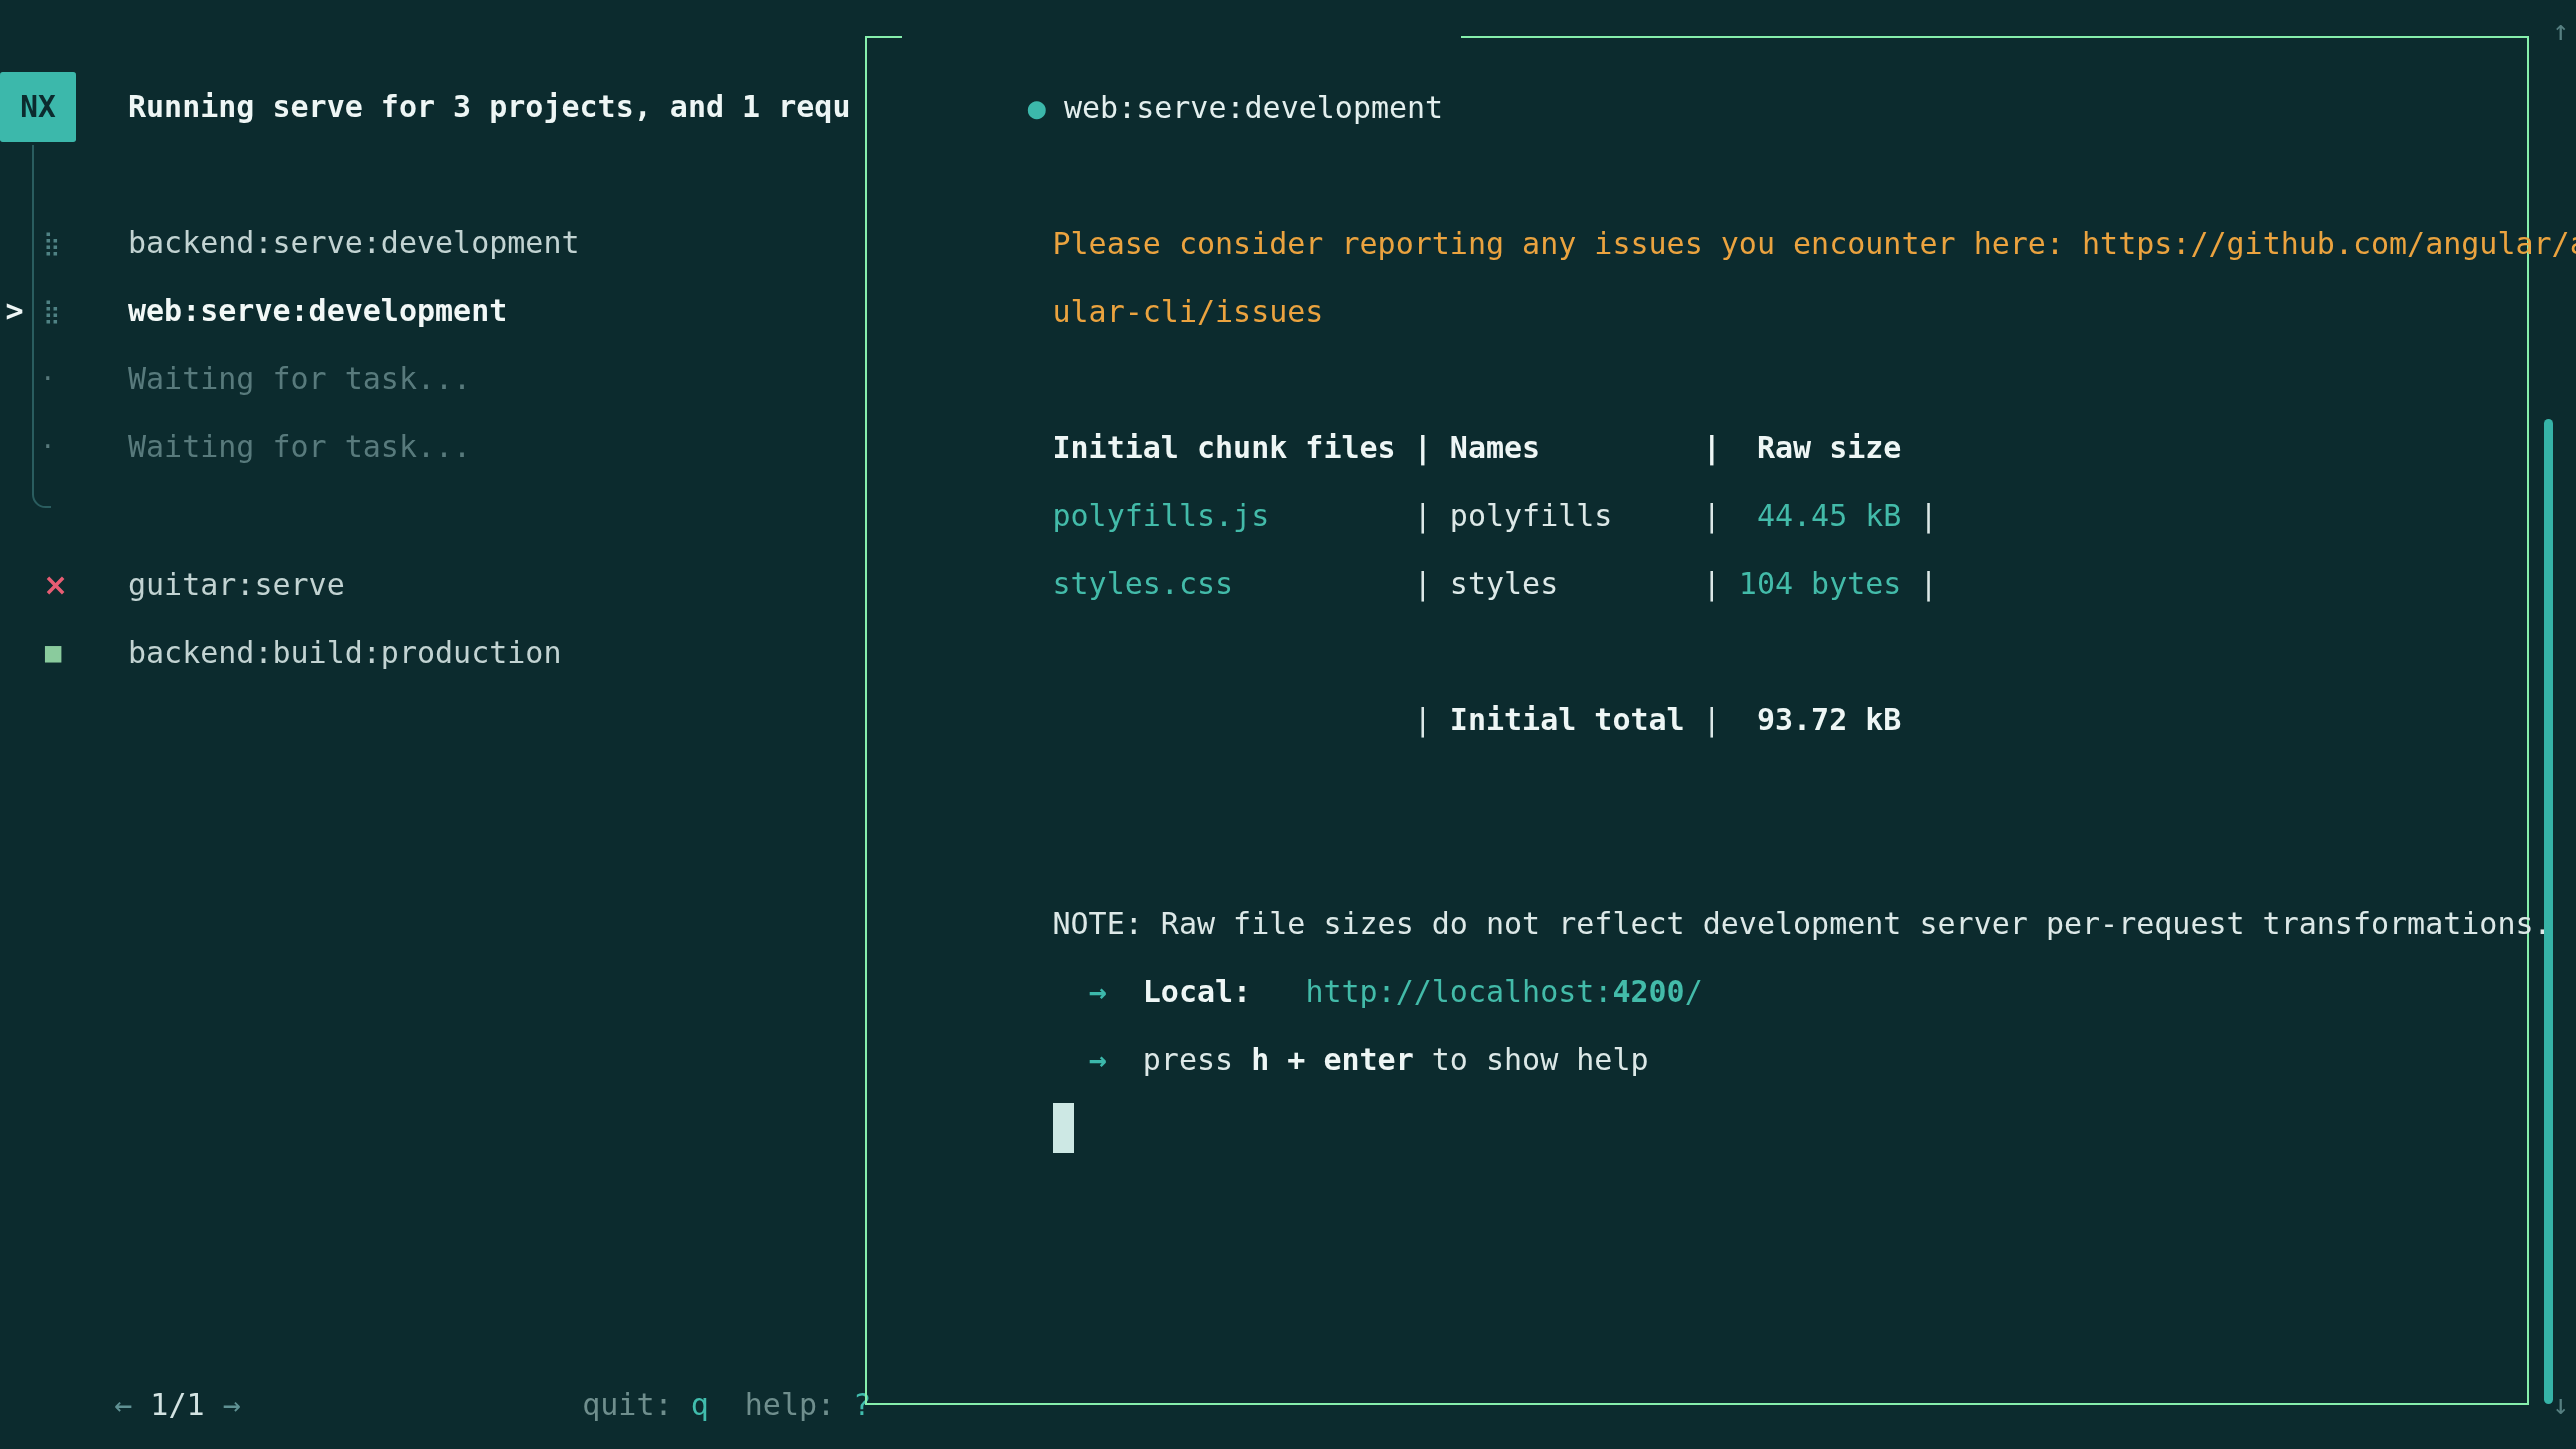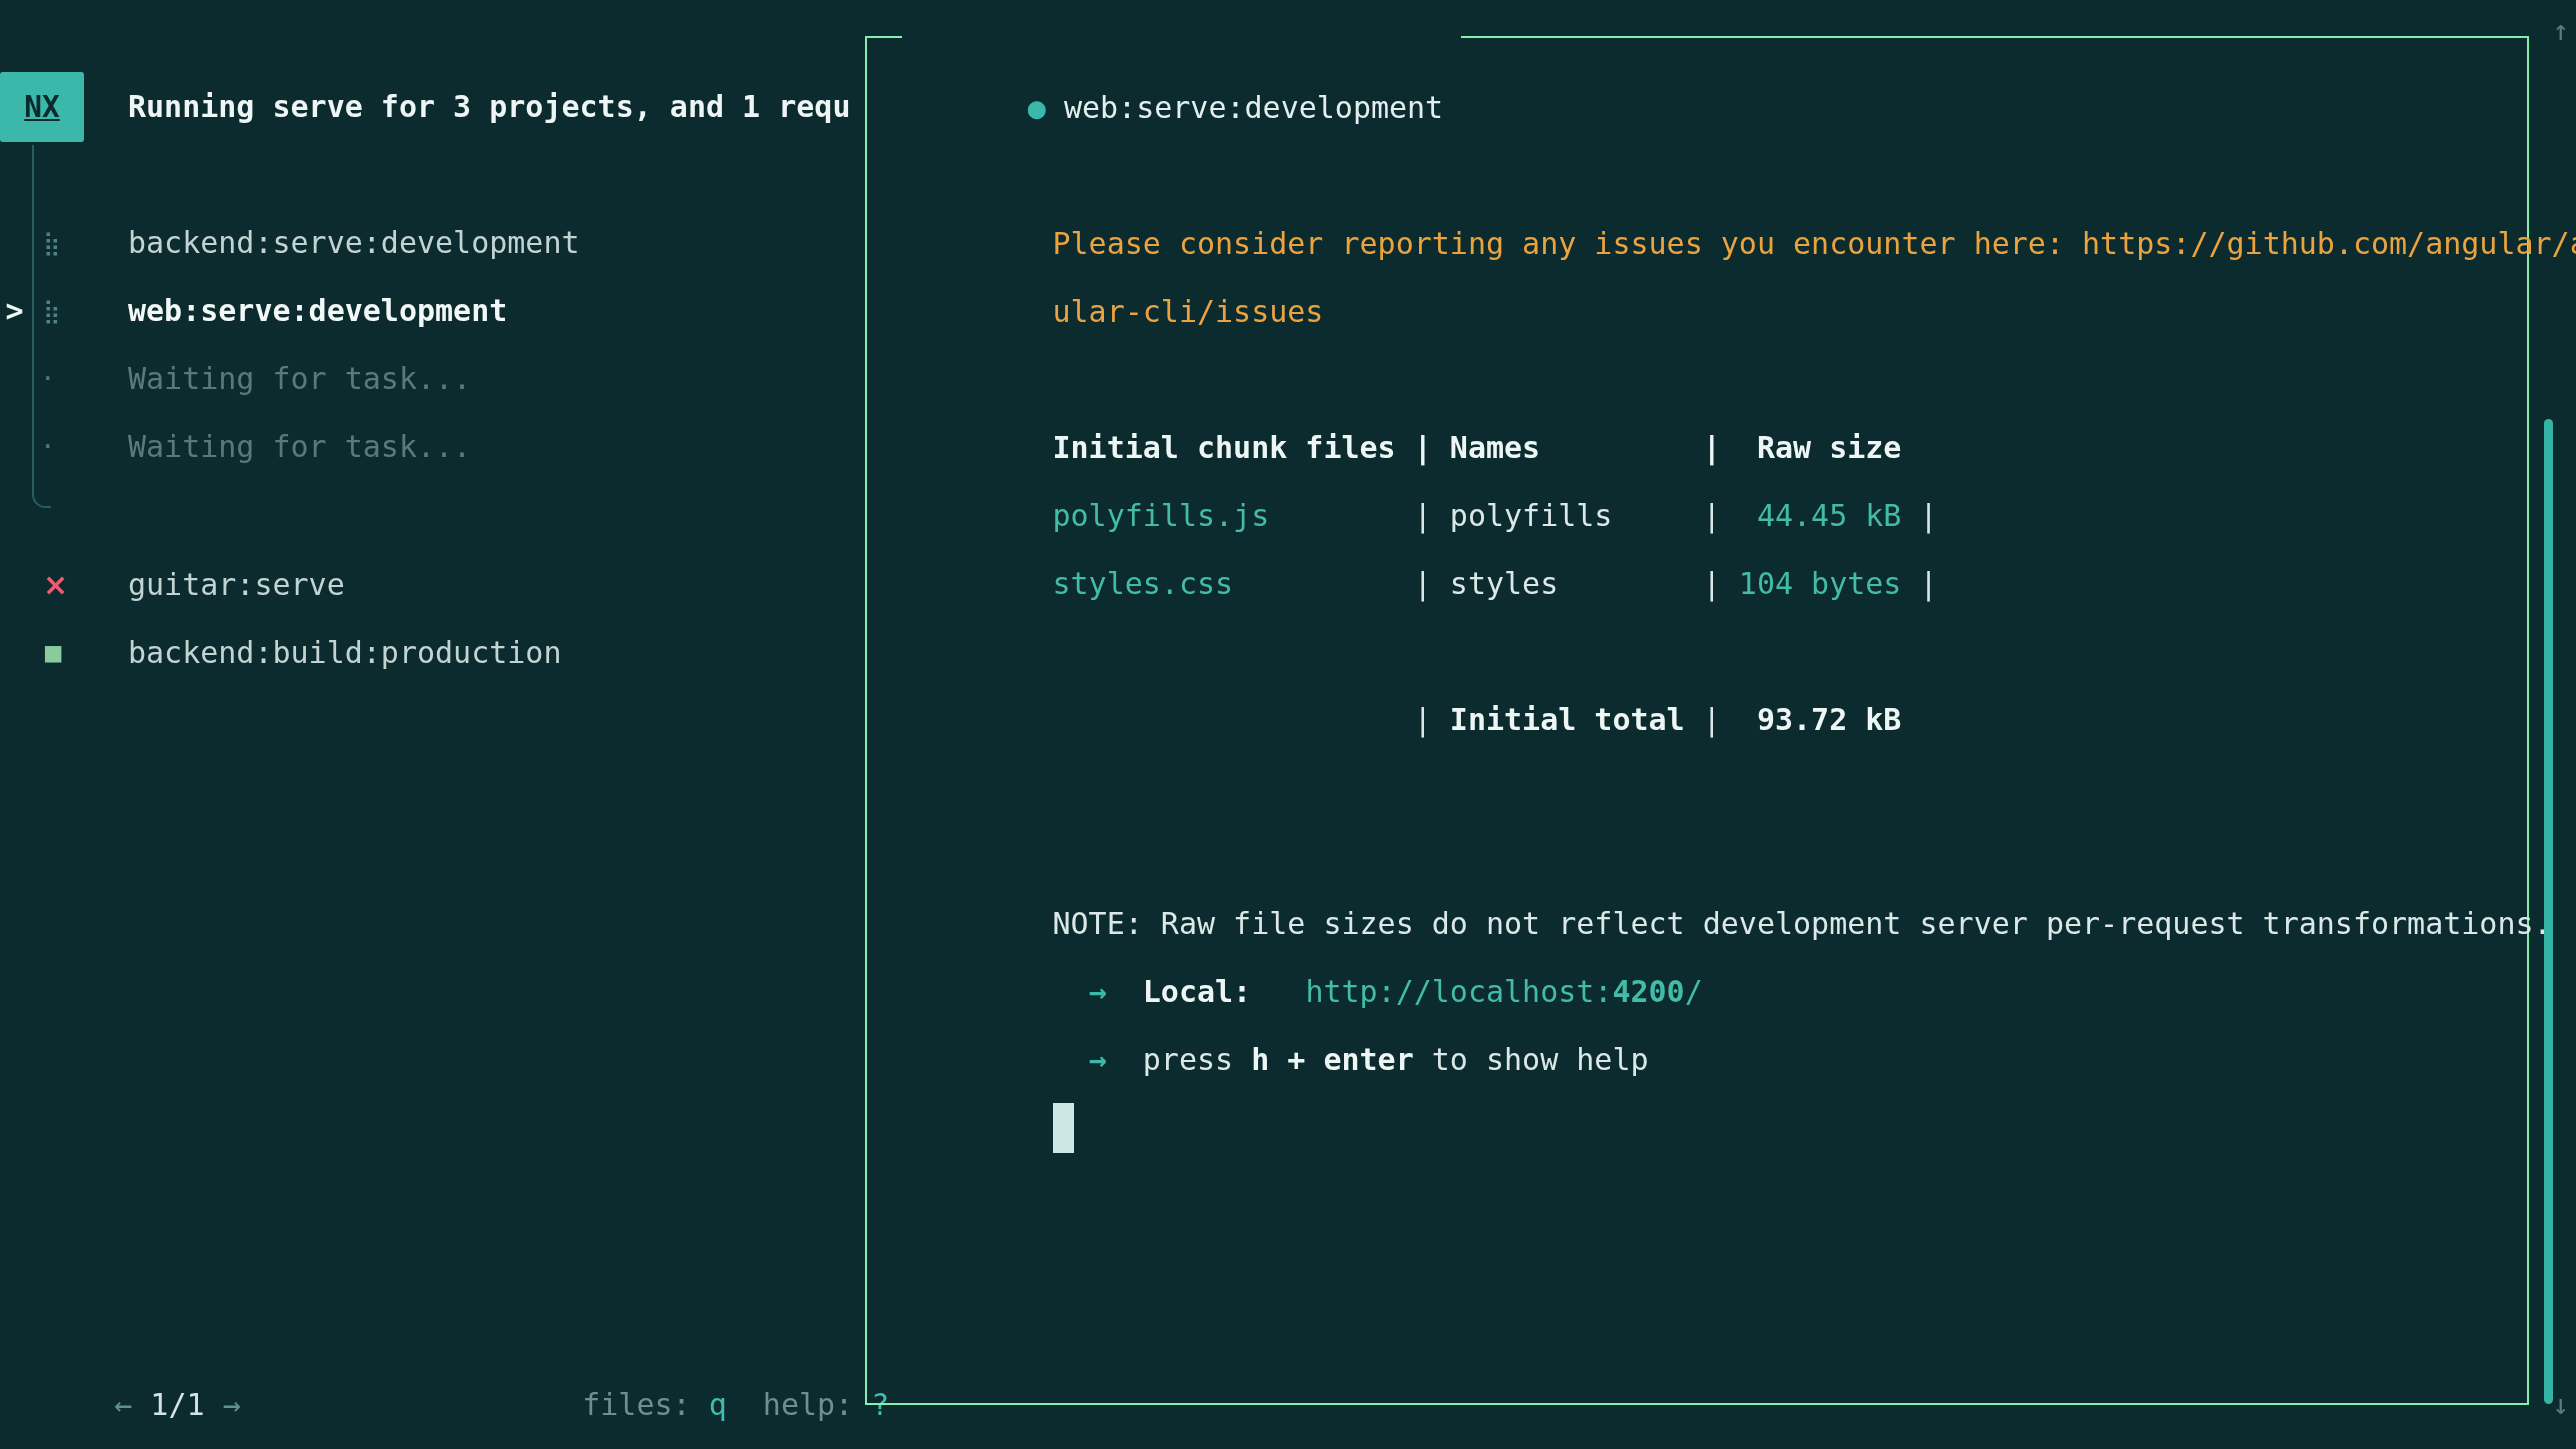--- a/index.html
+++ b/index.html
@@ -5,23 +5,23 @@
   html,body{margin:0;padding:0;background:#081f22;}
   .screen{
     position:relative;width:2576px;height:1449px;overflow:hidden;
     background:#0c2b2e;
     font-family:"DejaVu Sans Mono",monospace;
     font-size:30px;color:#c6d6d5;
   }
 
   
   .logo{
-    position:absolute;left:0;top:72px;width:84px;height:70px;
+    position:absolute;left:0;top:72px;width:76px;height:70px;
     background:#3cb8ab;color:#0c2b2e;font-weight:bold;font-size:29.5px;
-    display:flex;align-items:center;justify-content:center;border-radius:2.7px;text-decoration:underline;
+    display:flex;align-items:center;justify-content:center;border-radius:2.7px;
   }
   .app-title{
     position:absolute;left:128px;top:72px;height:70px;line-height:70px;
     font-weight:bold;color:#eef6f5;white-space:pre;width:735px;overflow:hidden;
   }
   .tree-guide{
     position:absolute;left:32px;top:145px;width:17.4px;height:361px;
     border-left:2px solid #2a5d5f;border-bottom:2px solid #2a5d5f;
     border-bottom-left-radius:13.4px;
   }
@@ -117,21 +117,21 @@
       <span class="task-icon icon-success">■</span>
       <span class="task-label t-normal">backend:build:production</span>
     </div>
   </div>
 
   <div class="pager">
     <span class="pager-arrow">←</span><span class="pager-page"> 1/1 </span><span class="pager-arrow">→</span>
   </div>
 
   <div class="footer-hints">
-    <span class="hint-label">files: </span><span class="hint-key">q</span><span class="hint-label">  help: </span><span class="hint-key">?</span>
+    <span class="hint-label">quit: </span><span class="hint-key">q</span><span class="hint-label">  help: </span><span class="hint-key">?</span>
   </div>
 
   <div class="panel">
     <div class="panel-title">
       <span class="title-bullet">●</span><span> </span><span>web:serve:development</span>
     </div>
 
     <div class="panel-content">
       <div class="line">
         <span class="c-orange">Please consider reporting any issues you encounter here: </span><span class="c-orange">https://github.com/angular/ang</span>

